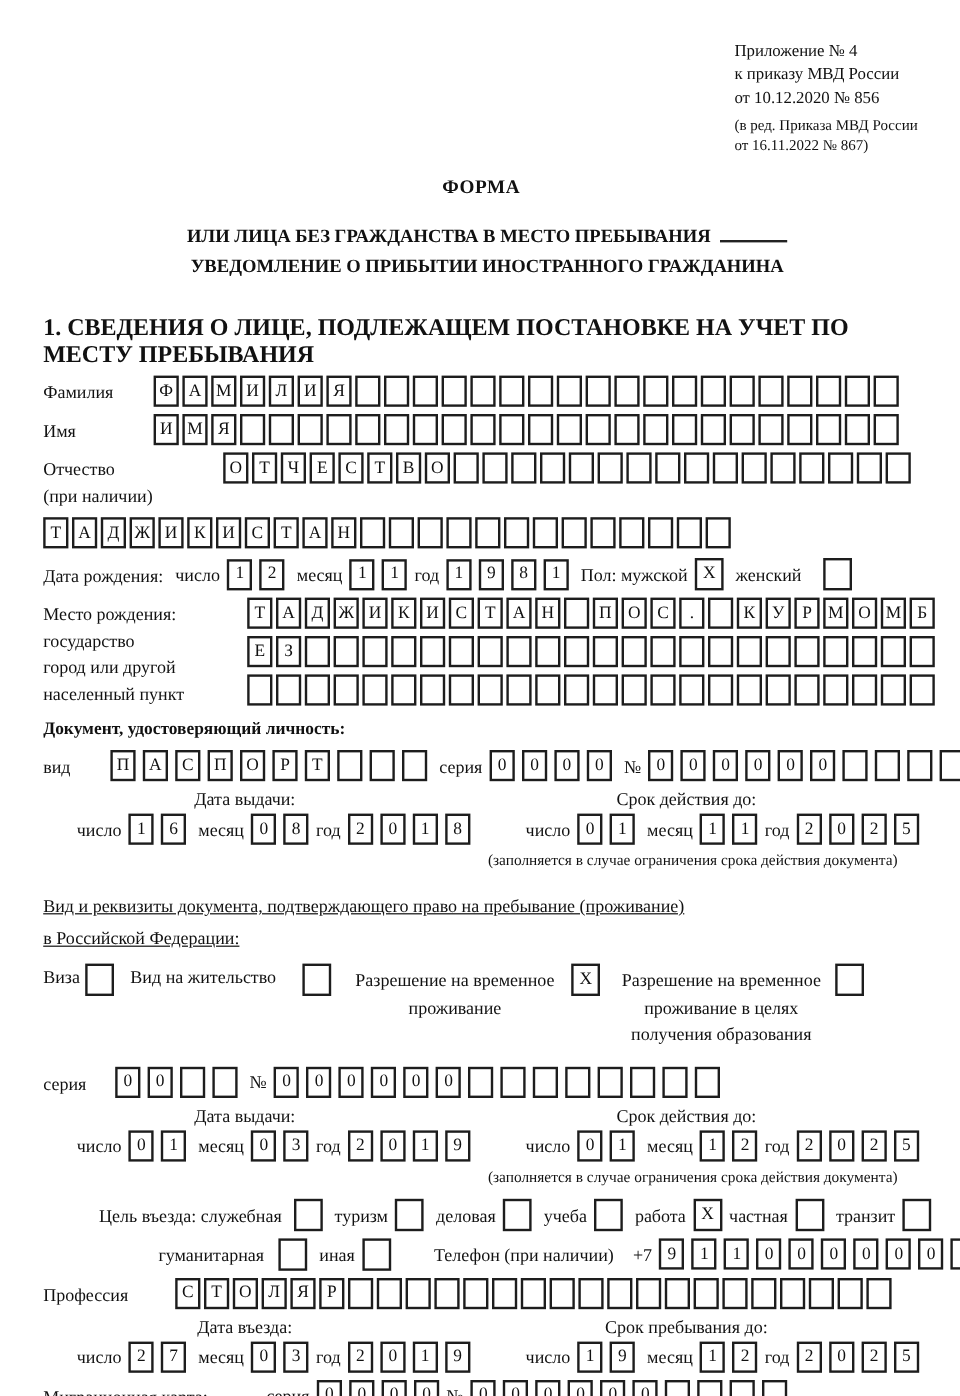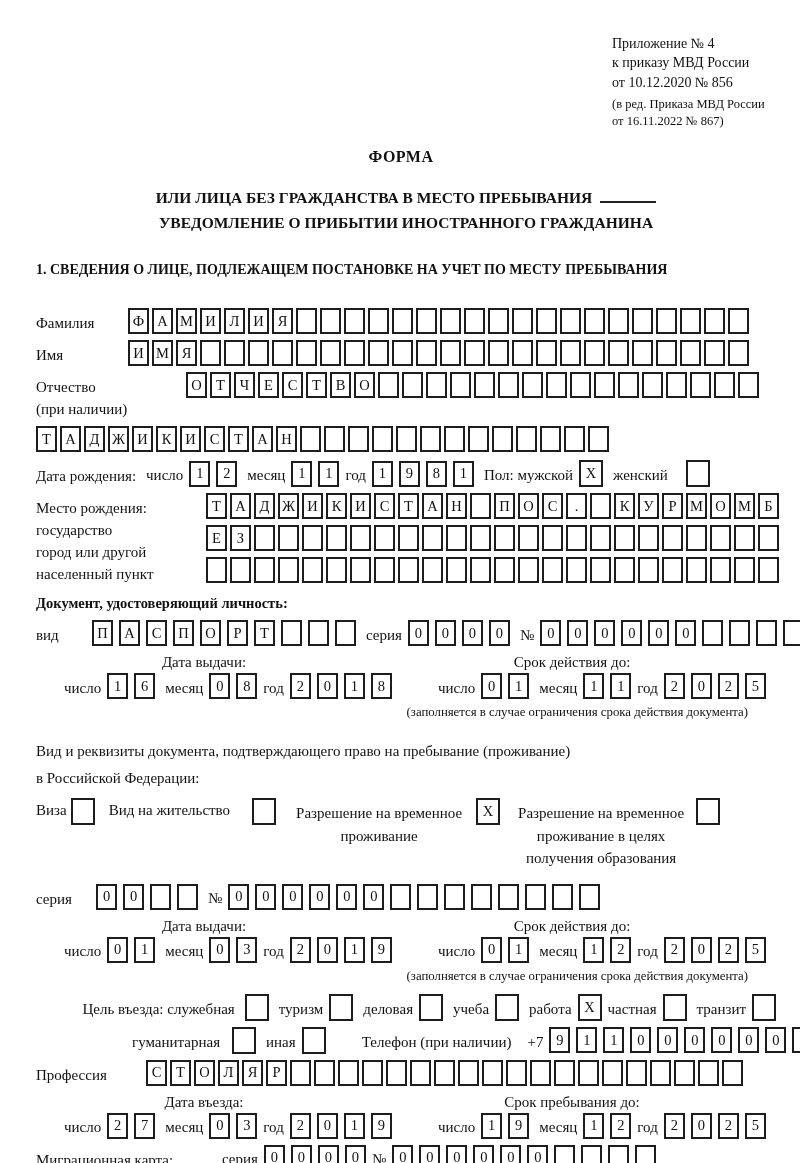--- a/index.html
+++ b/index.html
@@ -13,21 +13,21 @@
   
   .appendix { width:196px; margin-left:576px; line-height:1.38; font-size:14px; }
   .appendix .rev { font-size:12.5px; }
   .appendix .rev.first { margin-top:4px; }
 
   .forma { text-align:center; padding-right:10px; font-weight:bold; font-size:16px; margin-top:18px; letter-spacing:.5px; }
 
   .title { text-align:center; font-weight:bold; font-size:15.5px; margin-top:20px; line-height:1.6; }
   .tuline { display:inline-block; width:56px; border-bottom:2px solid #222; height:.9em; margin-left:8px; }
 
-  .sec1 { font-weight:bold; font-size:14px; margin-top:26px; margin-bottom:30px; }
+  .sec1 { font-weight:bold; font-size:20px; margin-top:26px; margin-bottom:5px; }
 
   .row { display:flex; align-items:flex-start; margin-bottom:6px; }
   .row.vcenter { align-items:center; }
   .lbl { padding-top:4px; line-height:22px; flex:0 0 auto; }
   .w92  { width:92px; }
   .w150 { width:150px; }
   .w170 { width:170px; }
 
   .cells { display:flex; gap:3px; flex:0 0 auto; }
   .cell {
@@ -43,21 +43,21 @@
 
   .dlbl { padding:4px 6px 0 10px; flex:0 0 auto; }
   .dlbl.tight { padding-left:6px; }
   .dheads { display:flex; margin:8px 0 2px; }
   .dh-left { width:336px; text-align:center; }
   .dh-right { width:400px; text-align:center; }
   .dgrp { display:flex; align-items:center; flex:0 0 auto; }
   .dgrp-left { width:346px; }
   .note { font-size:12.8px; text-align:right; margin:0 28px 10px 0; }
 
-  .intro { line-height:1.8; margin-top:18px; }
+  .intro { line-height:1.8; margin-top:18px;text-decoration:underline; }
   .permits { margin-top:6px; margin-bottom:14px; align-items:flex-start; }
   .permits .plbl { padding-top:4px; }
   .pml { text-align:center; line-height:1.5; padding-top:4px; }
   .pgap { margin-left:14px; }
 
   .purpose2 { padding-left:96px; }
 </style>
 </head>
 <body>
 

